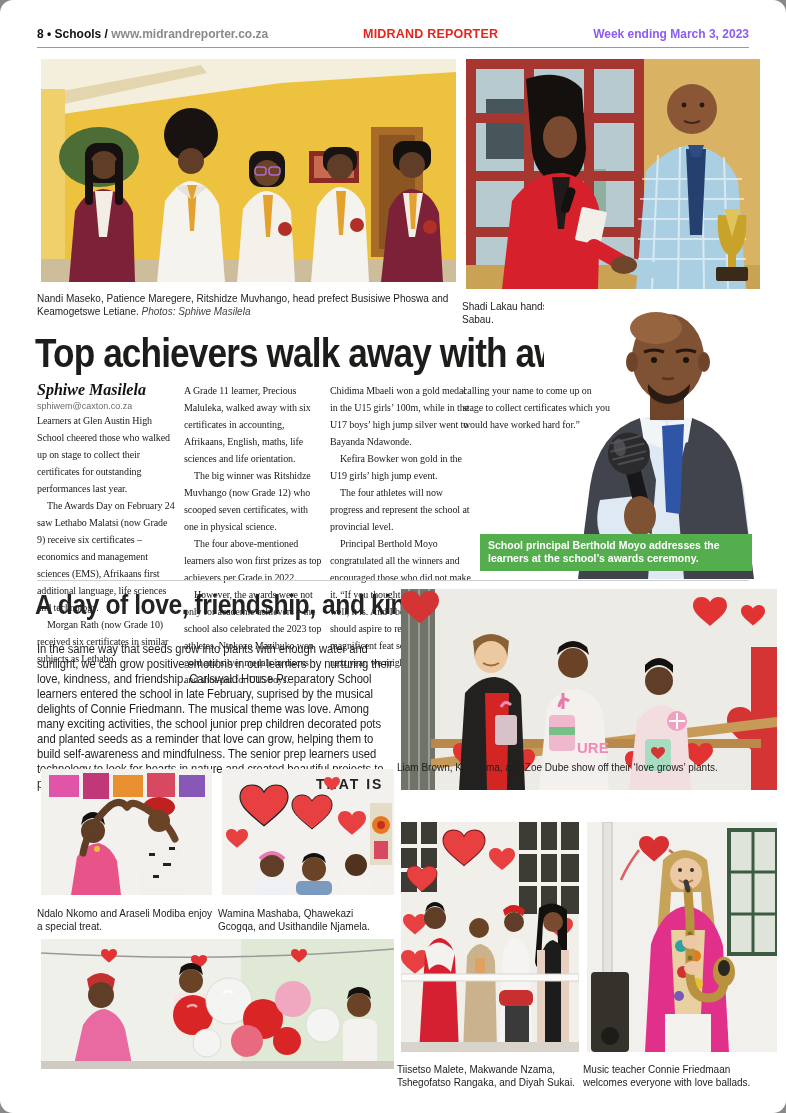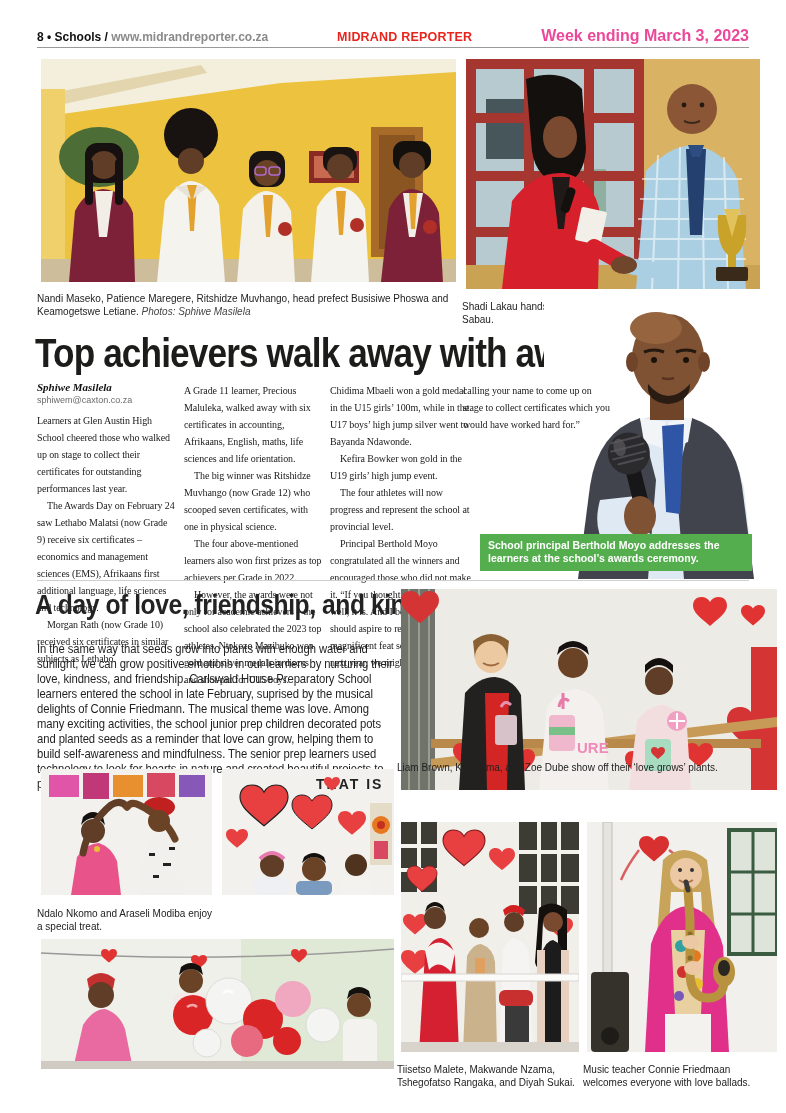--- a/index.html
+++ b/index.html
@@ -1,38 +1,38 @@
 <!DOCTYPE html>
 <html><head>
 <meta charset="utf-8">
 <style>
   html,body{margin:0;padding:0;background:#888;}
   #page{position:relative;width:786px;height:1113px;background:#fff;margin:0 auto;
-        font-family:"Liberation Sans",sans-serif;overflow:hidden;}
+        font-family:"Liberation Sans",sans-serif;overflow:hidden;border-radius:13px;}
   .abs{position:absolute;}
   
   #hdr{top:27px;left:37px;width:712px;display:flex;justify-content:space-between;align-items:baseline;}
   #hdr .l{font-size:12px;font-weight:bold;color:#111;}
   #hdr .l .url{color:#8a8a8a;}
   #hdr .c{font-size:12.5px;font-weight:bold;color:#e8251c;letter-spacing:.2px;}
-  #hdr .r{font-size:16px;font-weight:bold;color:#ec4899;}
+  #hdr .r{font-size:12px;font-weight:bold;color:#8b5cf6;}
   .rule{height:1px;background:#9a9a9a;left:37px;width:712px;}
   .rule2{height:1px;background:#cfcfcf;left:37px;width:712px;}
   
   figure{margin:0;padding:4px;}
   figure svg{display:block;width:100%;height:100%;}
   .cap{font-size:10px;line-height:12.5px;color:#222;}
   .cap i{color:#444;}
   
   #h1x{font-size:40px;font-weight:bold;color:#1c1c1a;letter-spacing:-1px;white-space:nowrap;
        transform:scaleX(.88);transform-origin:0 50%;font-family:"Liberation Sans",sans-serif;}
   .serifcol{font-family:"Liberation Serif",serif;font-size:10px;line-height:17px;color:#1a1a1a;letter-spacing:-.1px;}
   .serifcol p{margin:0;}
   .serifcol p + p{text-indent:10px;}
-  #byl .nm{font-family:"Liberation Serif",serif;font-style:italic;font-weight:bold;font-size:11px;color:#111;}
+  #byl .nm{font-family:"Liberation Serif",serif;font-style:italic;font-weight:bold;font-size:16px;color:#111;}
   #byl .em{font-size:9px;color:#6b6b6b;margin-top:2px;}
   #greencap{background:#54ae4e;color:#fff;font-size:10.5px;font-weight:bold;line-height:13px;
             padding:5px 8px 6px 8px;width:256px;}
   
   #h2x{font-size:28px;font-weight:bold;color:#232323;letter-spacing:-.5px;white-space:nowrap;
        transform:scaleX(.88);transform-origin:0 50%;}
   #a2body{width:430px;transform:scaleX(.83);transform-origin:0 0;font-size:13.6px;line-height:15.1px;
           color:#1f1f1f;letter-spacing:-.1px;}
 </style>
 </head>
@@ -370,20 +370,21 @@
         <rect x="74" y="112" width="36" height="14" rx="5" fill="#7a9ac0"></rect>
       </g>
       <g>
         <circle cx="134" cy="96" r="11" fill="#50331f"></circle>
         <rect x="118" y="108" width="32" height="18" rx="6" fill="#f4f2ee"></rect>
       </g>
     </svg>
   </figure>
 
   <p class="abs cap" style="left:37px;top:898px;width:176px">Ndalo Nkomo and Araseli Modiba enjoy a special treat.</p>
+  <p class="abs cap" style="left:218px;top:898px;width:174px">Wamina Mashaba, Qhawekazi Gcogqa, and Usithandile Njamela.</p>
 
   <figure class="abs" style="left:37px;top:935px;width:353px;height:130px">
     <svg viewBox="0 0 353 130" preserveAspectRatio="none">
       <rect width="353" height="130" fill="#eff0ea"></rect>
       <rect x="200" y="0" width="153" height="130" fill="#e0e8d6"></rect>
       <path d="M0,14 Q176,24 353,10" stroke="#999" stroke-width="1.5" fill="none"></path>
       <use href="#heart" transform="translate(60,10) scale(.8)" fill="#e23333"></use>
       <use href="#heart" transform="translate(150,16) scale(.8)" fill="#e23333"></use>
       <use href="#heart" transform="translate(250,10) scale(.8)" fill="#e23333"></use>
 

